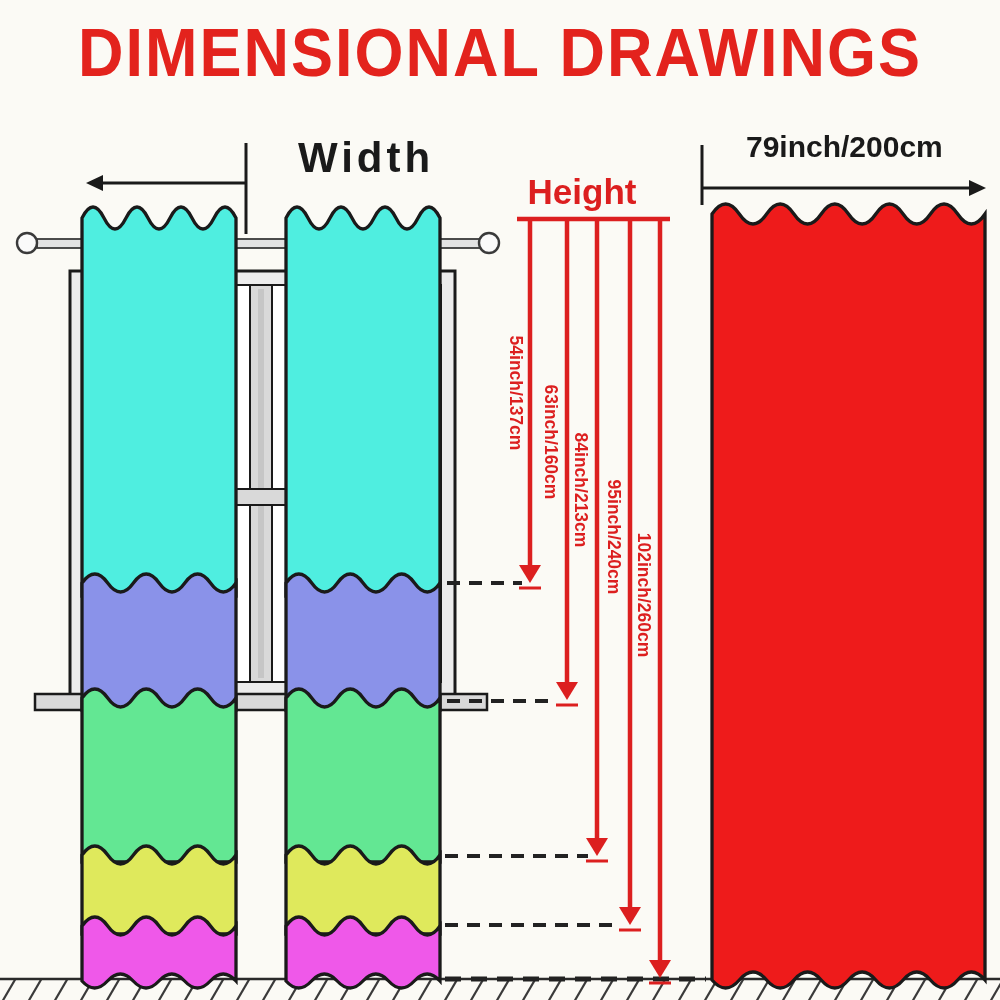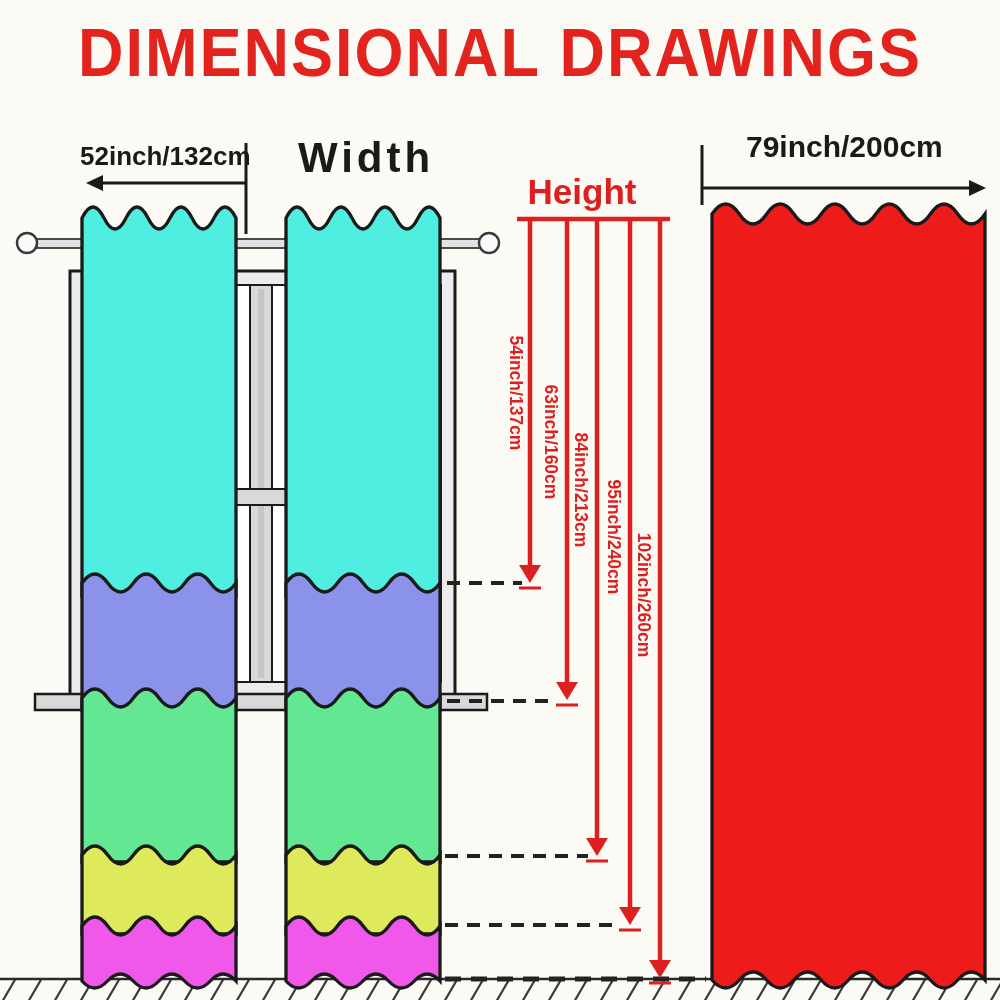--- a/index.html
+++ b/index.html
@@ -106,21 +106,20 @@
         <line x1="556" y1="705" x2="578" y2="705"></line>
         <line x1="586" y1="861" x2="608" y2="861"></line>
         <line x1="619" y1="930" x2="641" y2="930"></line>
         <line x1="649" y1="983" x2="671" y2="983"></line>
       </g>
     </g>
   </svg>
 
   <div class="txt title">DIMENSIONAL DRAWINGS</div>
 
-  <div class="txt width-value">52inch/132cm</div>
   <div class="txt width-word">Width</div>
 
   <div class="txt height-word">Height</div>
 
   <div class="h-label" style="left:451px;top:382px;">54inch/137cm</div>
   <div class="h-label" style="left:486px;top:431px;">63inch/160cm</div>
   <div class="h-label" style="left:516px;top:479px;">84inch/213cm</div>
   <div class="h-label" style="left:549px;top:526px;">95inch/240cm</div>
   <div class="h-label" style="left:579px;top:584px;">102inch/260cm</div>
 

